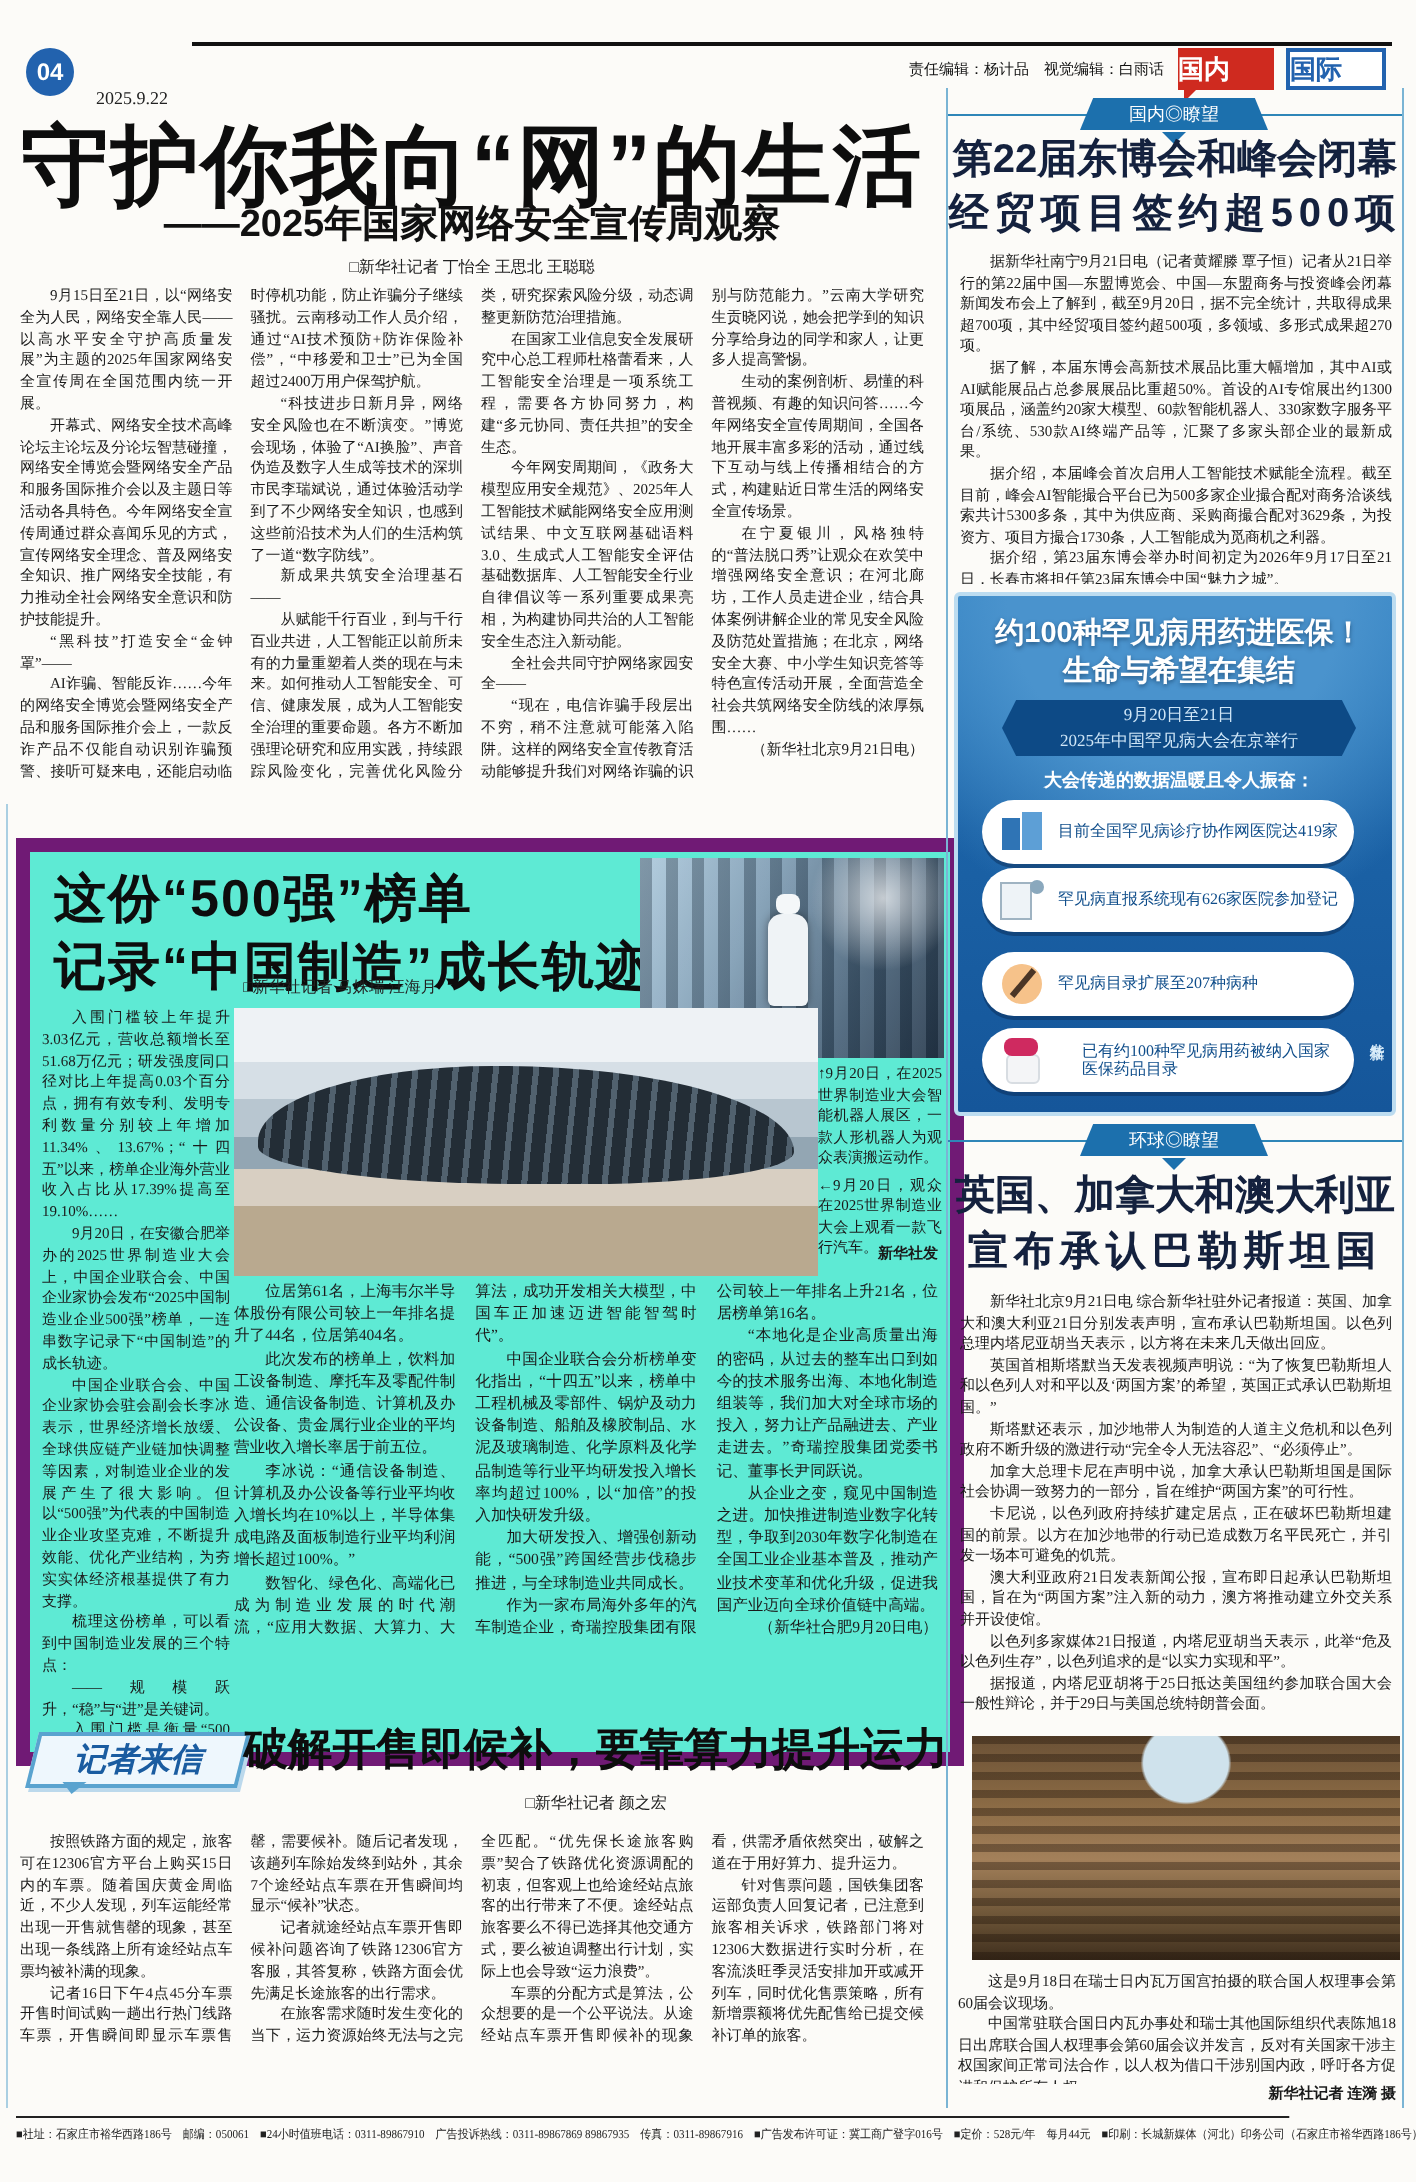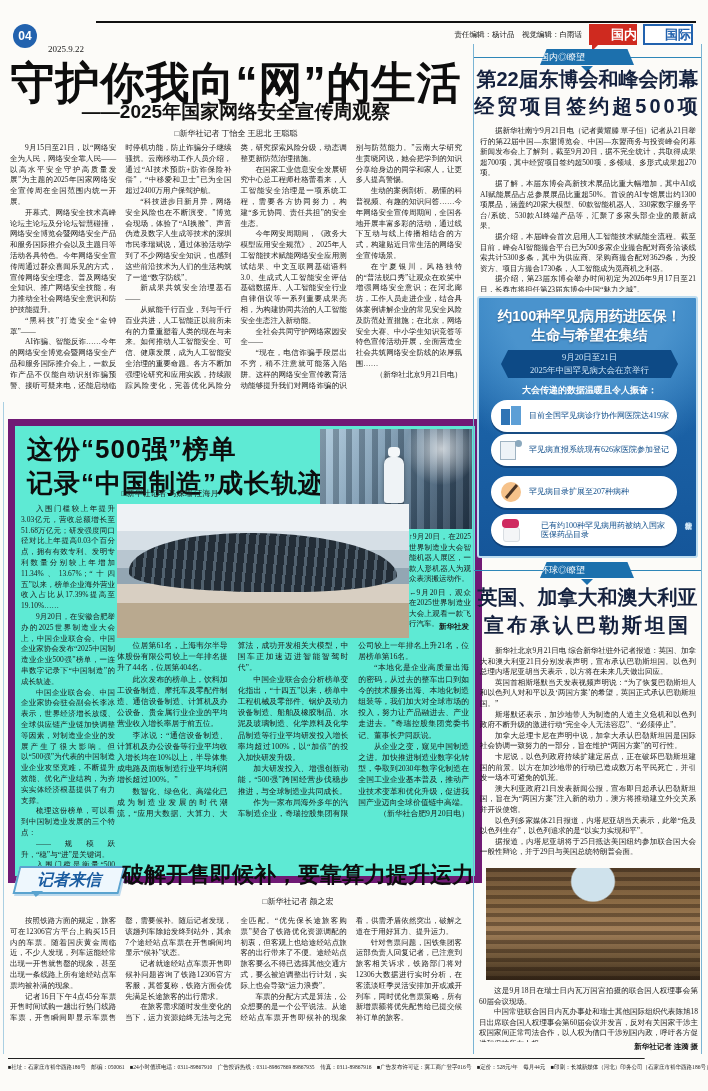--- a/index.html
+++ b/index.html
@@ -9,21 +9,21 @@
 
   
   .pagenum{left:13px;top:24px;width:24px;height:24px;border-radius:50%;background:#2262ae;
            color:#fff;font-family:"Liberation Sans",sans-serif;font-weight:bold;font-size:12px;
            text-align:center;line-height:24px;}
   .masthead{left:44px;top:18px;font-size:22px;font-weight:900;font-style:italic;color:#2262ae;
             letter-spacing:2px;font-family:"Liberation Serif",serif;}
   .pubdate{left:48px;top:44px;font-size:9px;color:#222;}
   .toprule{left:96px;top:21px;width:600px;height:2px;background:#111;}
   .editors{top:30px;left:392px;width:190px;font-size:7.5px;color:#111;text-align:right;}
-  .tab{top:24px;height:21px;line-height:21px;width:48px;text-align:right;
+  .tab{top:24px;height:21px;line-height:21px;width:48px;text-align:left;
        font-family:"Liberation Sans",sans-serif;font-weight:bold;font-size:13px;}
   .tab-domestic{left:589px;background:#cf2a1f;color:#fff;}
   .tab-domestic::after{content:'';position:absolute;left:3px;bottom:-6px;
        border:4px solid transparent;border-top-color:#cf2a1f;border-left-color:#cf2a1f;}
   .tab-intl{left:643px;width:50px;background:#fff;color:#2262ae;border:2px solid #2262ae;
        box-sizing:border-box;line-height:17px;}
 
   
   .lead-title{left:8px;top:54px;width:456px;text-align:center;font-size:44px;font-weight:900;
       font-family:"Liberation Sans",sans-serif;color:#0d0d0d;letter-spacing:1px;}
@@ -90,21 +90,21 @@
   .letter-cols{left:10px;top:916px;width:452px;height:138px;column-count:4;column-gap:9px;
       font-size:7.5px;line-height:10.8px;overflow:hidden;}
 
   
   .vline{width:0;border-left:1px solid #7ab4d4;}
   .vl-a{left:473px;top:44px;height:1010px;} .vl-b{left:701px;top:44px;height:1010px;}
   .vl-page{left:3px;top:402px;height:652px;border-left:1px solid #aacfe2;}
   .rail-rule{left:474px;width:227px;height:0;border-top:1px solid #2e86b8;}
   .rr1{top:57px;} .rr2{top:570px;}
   .rail-badge{width:94px;height:16px;line-height:16px;background:#1c70ad;color:#fff;
-      text-align:left;font-size:9px;font-family:"Liberation Sans",sans-serif;
+      text-align:center;font-size:9px;font-family:"Liberation Sans",sans-serif;
       clip-path:polygon(7% 0,93% 0,100% 100%,0 100%);}
   .rb1{left:540px;top:49px;} .rb2{left:540px;top:562px;}
   .badge-tail{width:0;height:0;border:6px solid transparent;border-top-color:#1c70ad;}
   .bt1{left:581px;top:66px;} .bt2{left:581px;top:579px;}
   .rail-title{left:474px;width:227px;text-align:center;font-size:20px;font-weight:900;
       font-family:"Liberation Sans",sans-serif;color:#14213e;}
   .et1{top:66px;} .et2{top:93px;letter-spacing:3px;}
   .wt1{top:584px;} .wt2{top:612px;letter-spacing:3px;}
   .rail-body{left:480px;width:216px;font-size:7.5px;line-height:10.6px;overflow:hidden;}
   .expo-body{top:126px;height:166px;}

